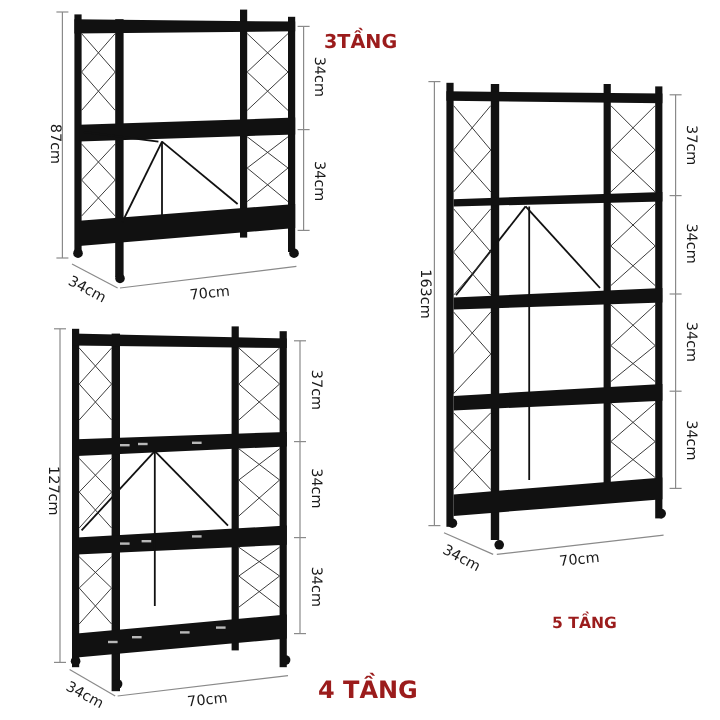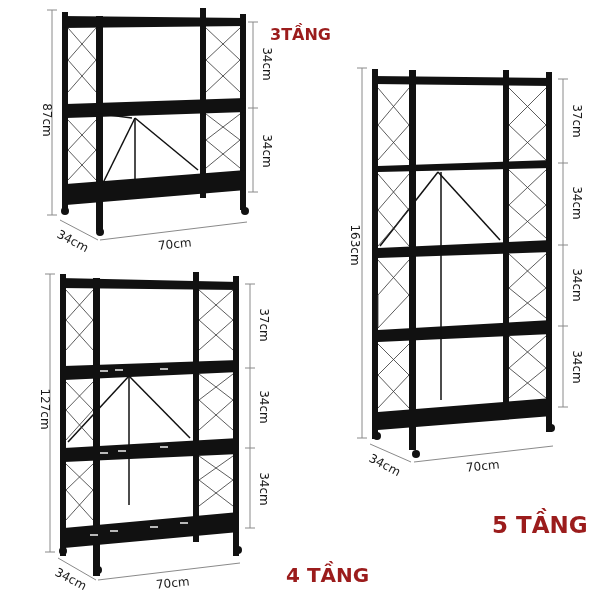--- a/index.html
+++ b/index.html
@@ -109,21 +109,21 @@
         <path d="M66 290 L93 320 L66 350 M93 290 L66 320 L93 350 M66 382 L93 410 L66 440 M93 382 L66 410 L93 440 M66 464 L93 490 L66 520 M93 464 L66 490 L93 520"></path>
         <path d="M199 290 L233 320 L199 350 M233 290 L199 320 L233 350 M199 374 L233 400 L199 430 M233 374 L199 400 L233 430 M199 456 L233 480 L199 506 M233 456 L199 480 L233 506"></path>
       </g>
     </svg>
     <div class="label vlabel" style="left:24px;top:402px;">127cm</div>
     <div class="label vlabel" style="left:247px;top:318px;">37cm</div>
     <div class="label vlabel" style="left:247px;top:400px;">34cm</div>
     <div class="label vlabel" style="left:247px;top:482px;">34cm</div>
     <div class="label" style="left:54px;top:572px;transform:rotate(28deg);">34cm</div>
     <div class="label" style="left:156px;top:576px;transform:rotate(-6deg);">70cm</div>
-    <div class="title" style="left:286px;top:563px;font-size:20px;">4 TẦNG</div>
+    <div class="title" style="left:265px;top:563px;font-size:20px;">4 TẦNG</div>
   </div>
 
   <div>
     <svg class="product" style="left:0;top:0" width="600" height="600" viewBox="0 0 600 600">
       <g stroke="#8a8a8a" stroke-width="1" fill="none">
         <line x1="362" y1="68" x2="362" y2="438"></line>
           <line x1="357" y1="68" x2="367" y2="68"></line>
           <line x1="357" y1="438" x2="367" y2="438"></line>
         <line x1="563" y1="79" x2="563" y2="407"></line>
           <line x1="558" y1="79" x2="568" y2="79"></line>
@@ -158,16 +158,16 @@
         <path d="M509 88 L546 125 L509 160 M546 88 L509 125 L546 160 M509 170 L546 205 L509 238 M546 170 L509 205 L546 238 M509 254 L546 288 L509 318 M546 254 L509 288 L546 318 M509 336 L546 368 L509 398 M546 336 L509 368 L546 398"></path>
       </g>
     </svg>
     <div class="label vlabel" style="left:334px;top:238px;">163cm</div>
     <div class="label vlabel" style="left:560px;top:114px;">37cm</div>
     <div class="label vlabel" style="left:560px;top:196px;">34cm</div>
     <div class="label vlabel" style="left:560px;top:278px;">34cm</div>
     <div class="label vlabel" style="left:560px;top:360px;">34cm</div>
     <div class="label" style="left:368px;top:458px;transform:rotate(28deg);">34cm</div>
     <div class="label" style="left:466px;top:459px;transform:rotate(-6deg);">70cm</div>
-    <div class="title" style="left:492px;top:512px;font-size:23px;text-align:right;">5 TẦNG</div>
+    <div class="title" style="left:460px;top:512px;font-size:13px;text-align:right;">5 TẦNG</div>
   </div>
 
 </div>
 
 </body></html>

